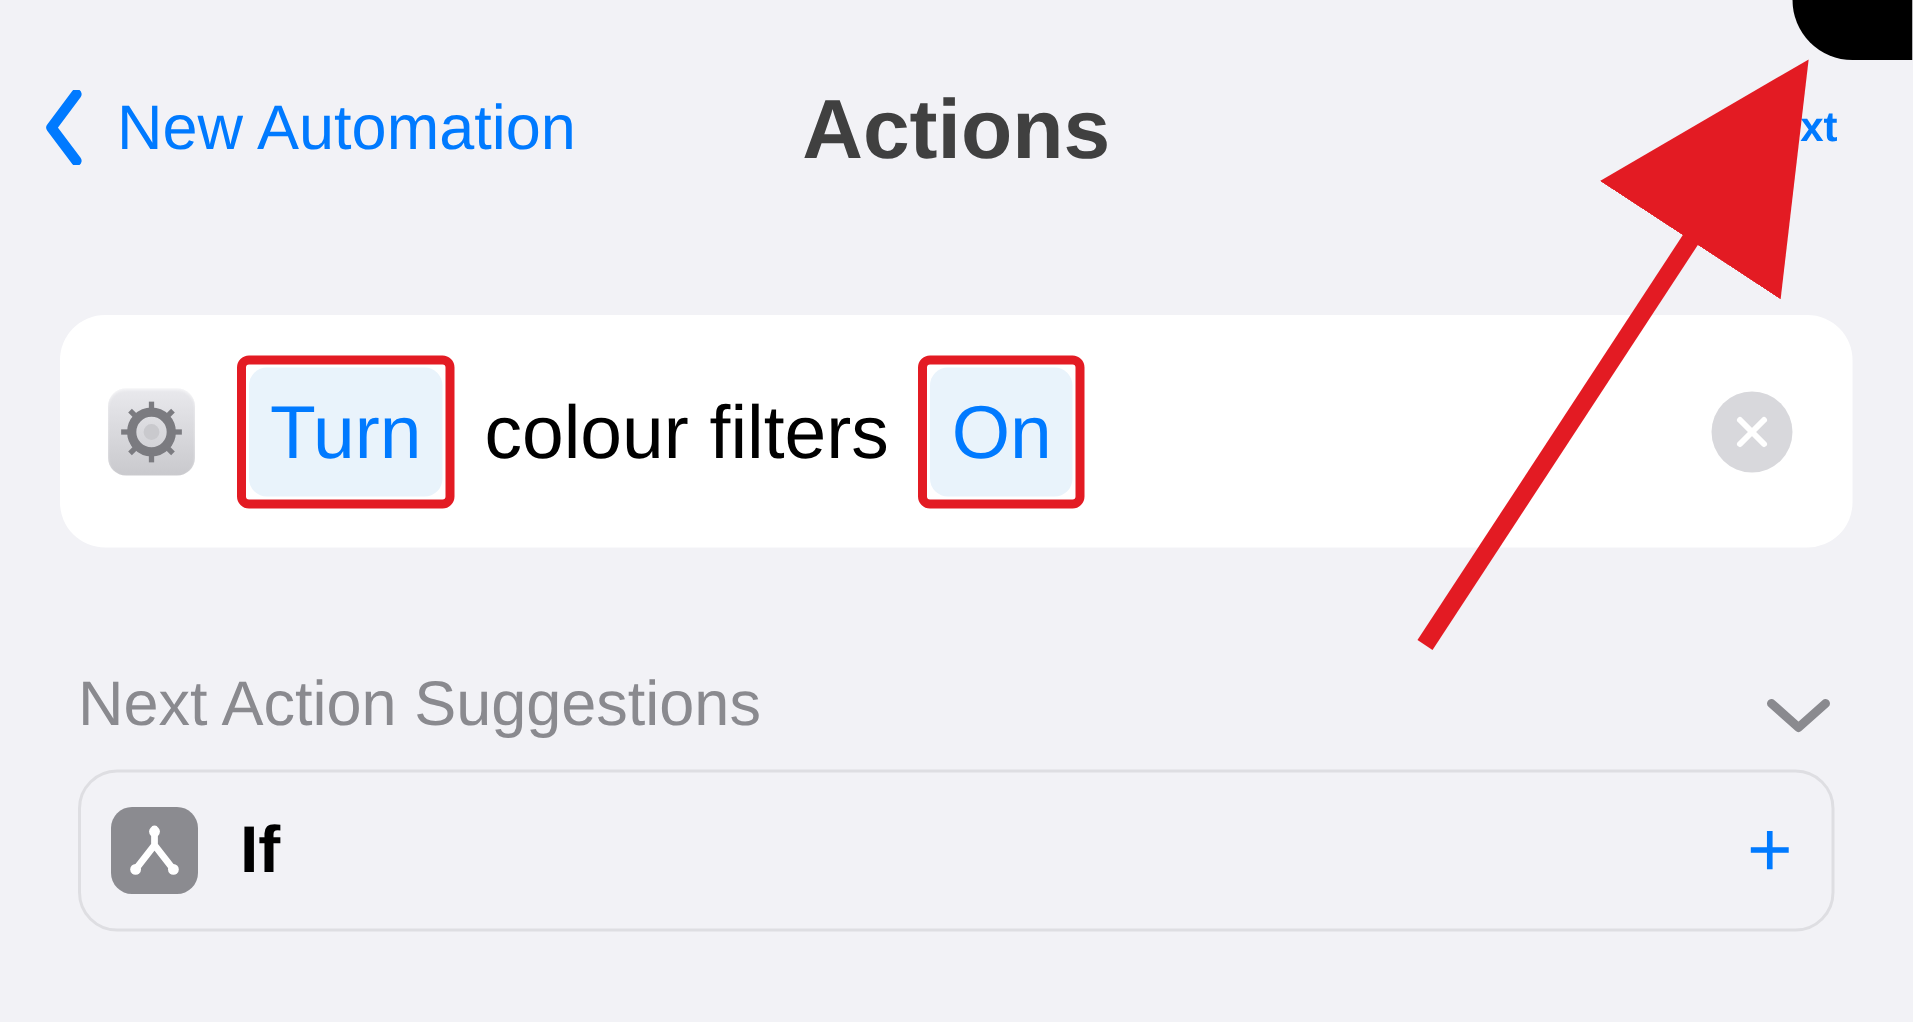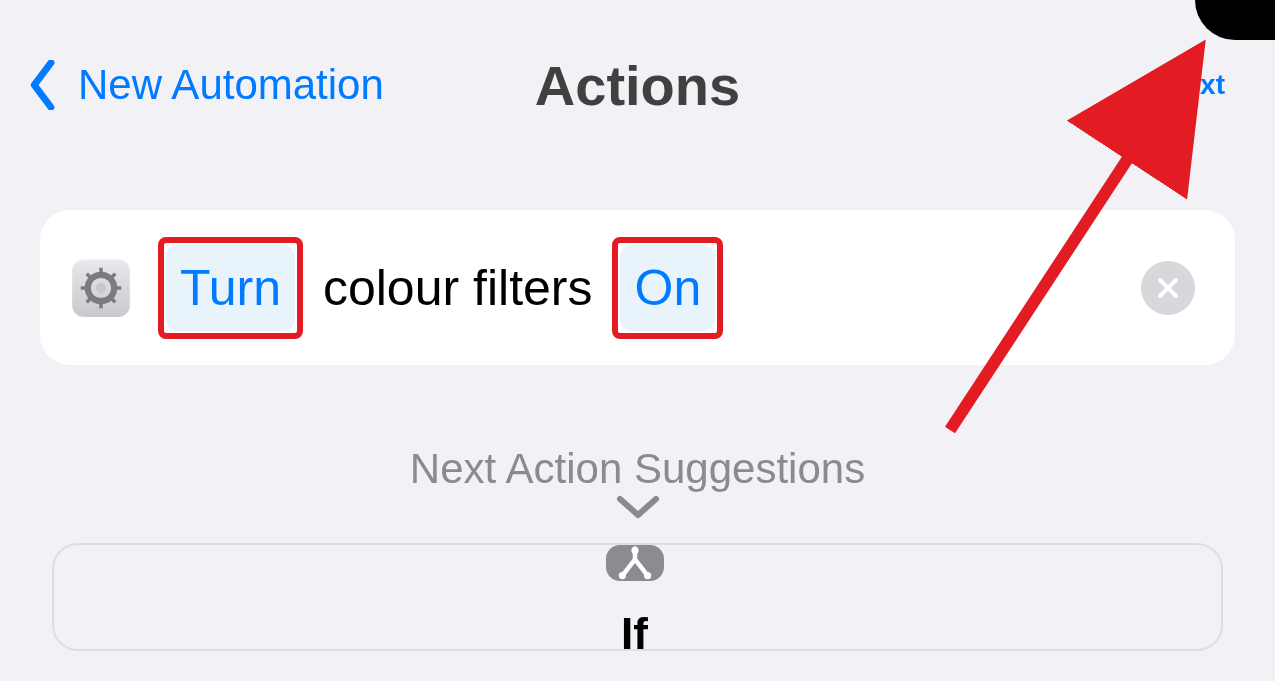--- a/index.html
+++ b/index.html
@@ -96,24 +96,23 @@
     width: 54px; height: 54px; border-radius: 50%;
     background: #d8d8dc;
     display: flex; align-items: center; justify-content: center;
     cursor: pointer;
   }
   .x-svg { width: 24px; height: 24px; }
 
   
   .suggest-header {
     display: flex;
-    align-items: center;
+    align-items: flex-end;
     justify-content: space-between;
     margin: 80px 52px 20px 52px;
-    flex-direction: column;
   }
   .suggest-title {
     font-size: 42px;
     color: #8a8a8f;
     font-weight: 400;
   }
   .chev-down {
     width: 48px; height: 30px;
     color: #8a8a8f;
     cursor: pointer;
@@ -124,21 +123,20 @@
     margin: 0 52px;
     background: #f2f2f6;
     border: 2px solid #dedee2;
     border-radius: 26px;
     height: 108px;
     display: flex;
     align-items: center;
     padding: 0 26px 0 20px;
     gap: 28px;
     cursor: pointer;
-    flex-direction: column;
   }
   .if-icon {
     width: 58px; height: 58px;
     border-radius: 14px;
     background: #8b8b90;
     display: flex; align-items: center; justify-content: center;
   }
   .branch-svg { width: 36px; height: 36px; }
   .suggest-label {
     font-size: 44px;

